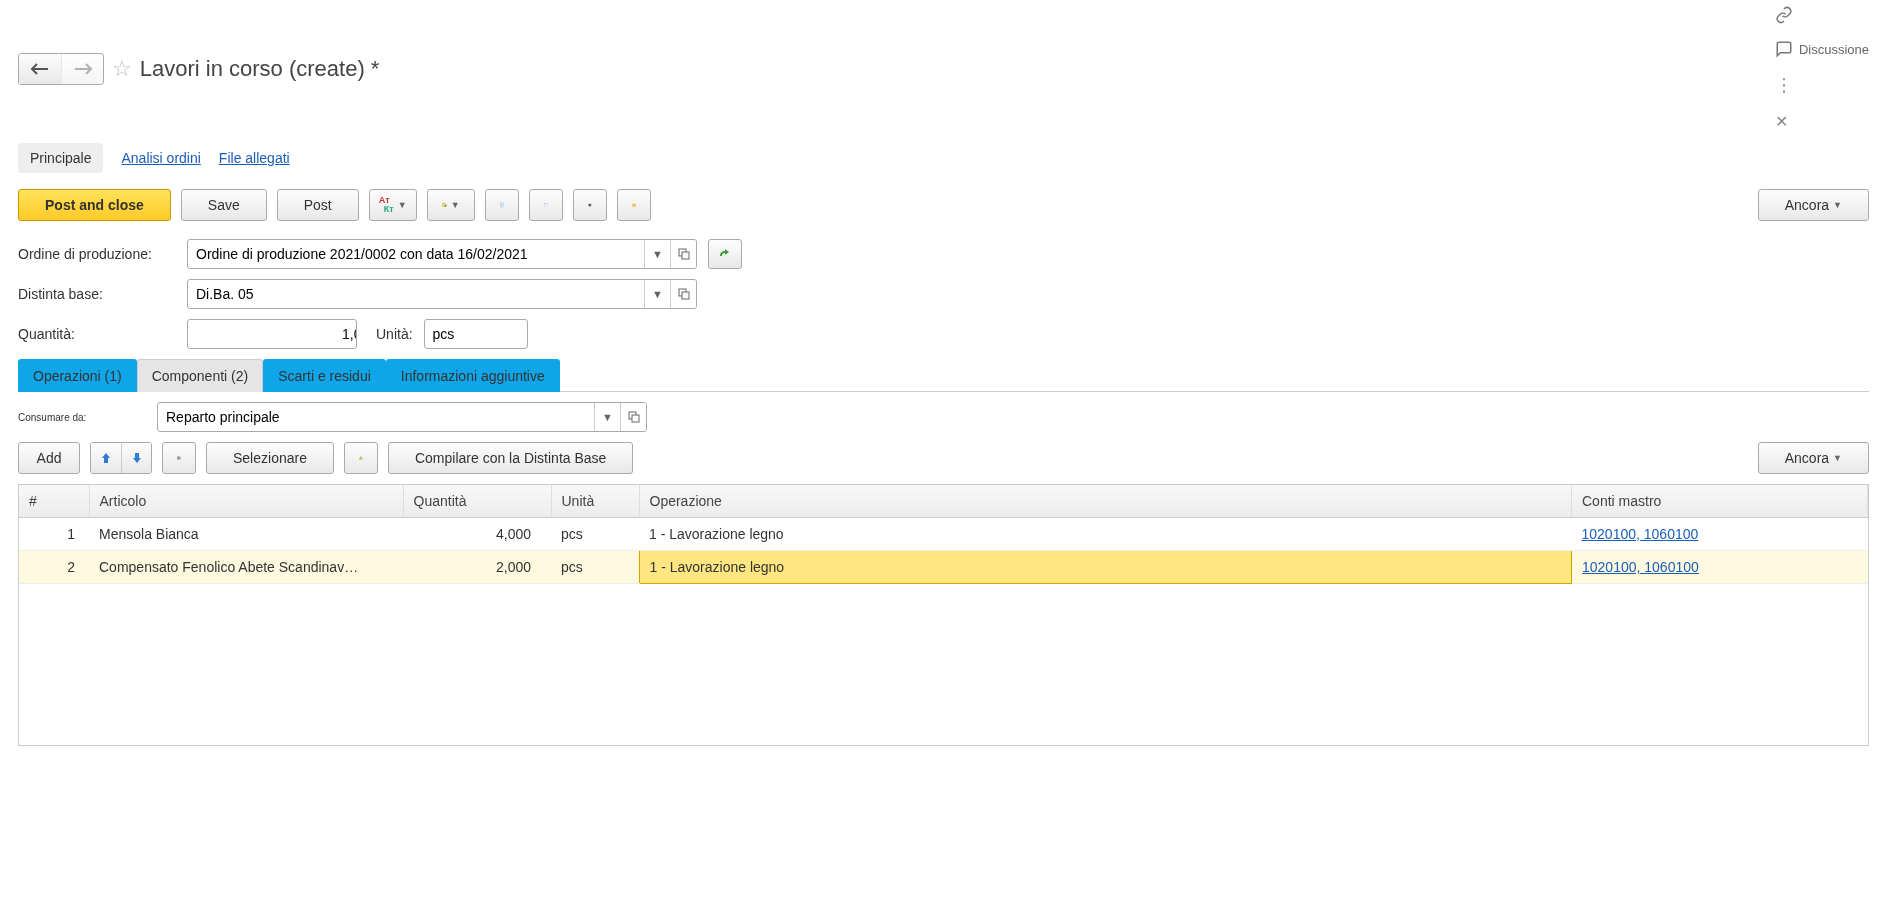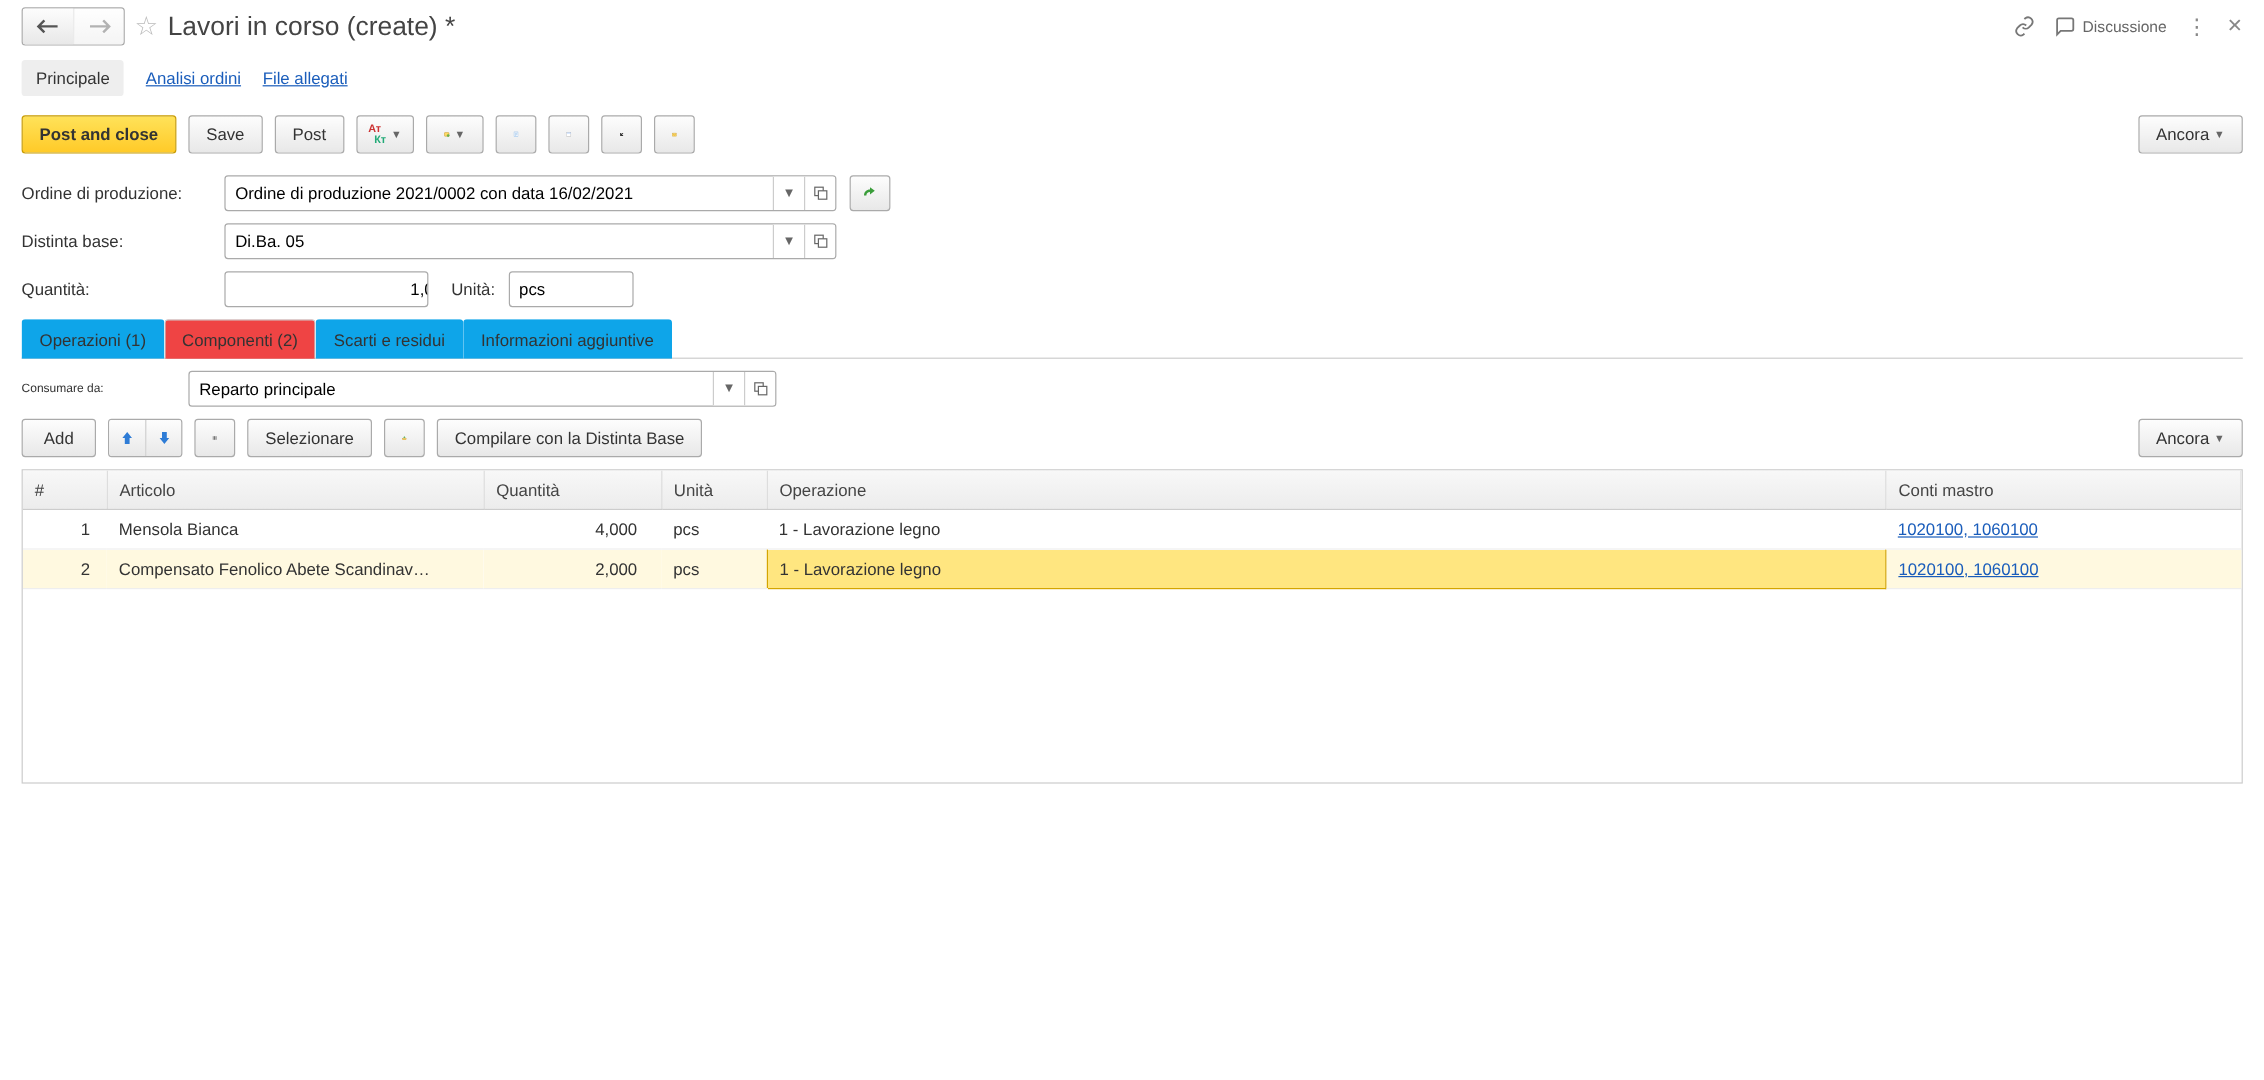--- a/index.html
+++ b/index.html
@@ -38,23 +38,23 @@
   .nav-btn.disabled { opacity: 0.45; cursor: default; }
   .star-icon { color: #bbb; font-size: 22px; cursor: pointer; }
   .title {
     font-size: 22px;
     color: #444;
     flex: 0 0 auto;
   }
   .titlebar-spacer { flex: 1; }
   .title-right {
     display: flex;
-    align-items: center;
     gap: 16px;
     color: #666;
+    flex-direction: column;
   }
   .discuss {
     display: flex;
     align-items: center;
     gap: 6px;
     cursor: pointer;
   }
 
   
   .form-tabs {
@@ -81,21 +81,21 @@
 
   
   .toolbar {
     display: flex;
     gap: 10px;
     align-items: center;
     margin-bottom: 18px;
   }
   .btn {
     height: 32px;
-    padding: 0 14px;
+    padding: 0 26px;
     border: 1px solid #aaa;
     border-radius: 3px;
     background: linear-gradient(#fdfdfd, #e8e8e8);
     cursor: pointer;
     display: inline-flex;
     align-items: center;
     justify-content: center;
     font-size: 14px;
     color: #333;
   }
@@ -173,21 +173,21 @@
     border: 1px solid transparent;
     border-bottom: none;
     cursor: pointer;
     font-size: 14px;
     color: #333;
     margin-bottom: -1px;
     border-radius: 3px 3px 0 0;
   }
   .subtab.active {
     border-color: #ccc;
-    background: #ef4444;
+    background: #e5e5e5;
   }
   .subtab:not(.active) { background: #0ea5e9; }
 
   
   .table-toolbar {
     display: flex;
     gap: 10px;
     align-items: center;
     margin-bottom: 10px;
   }

